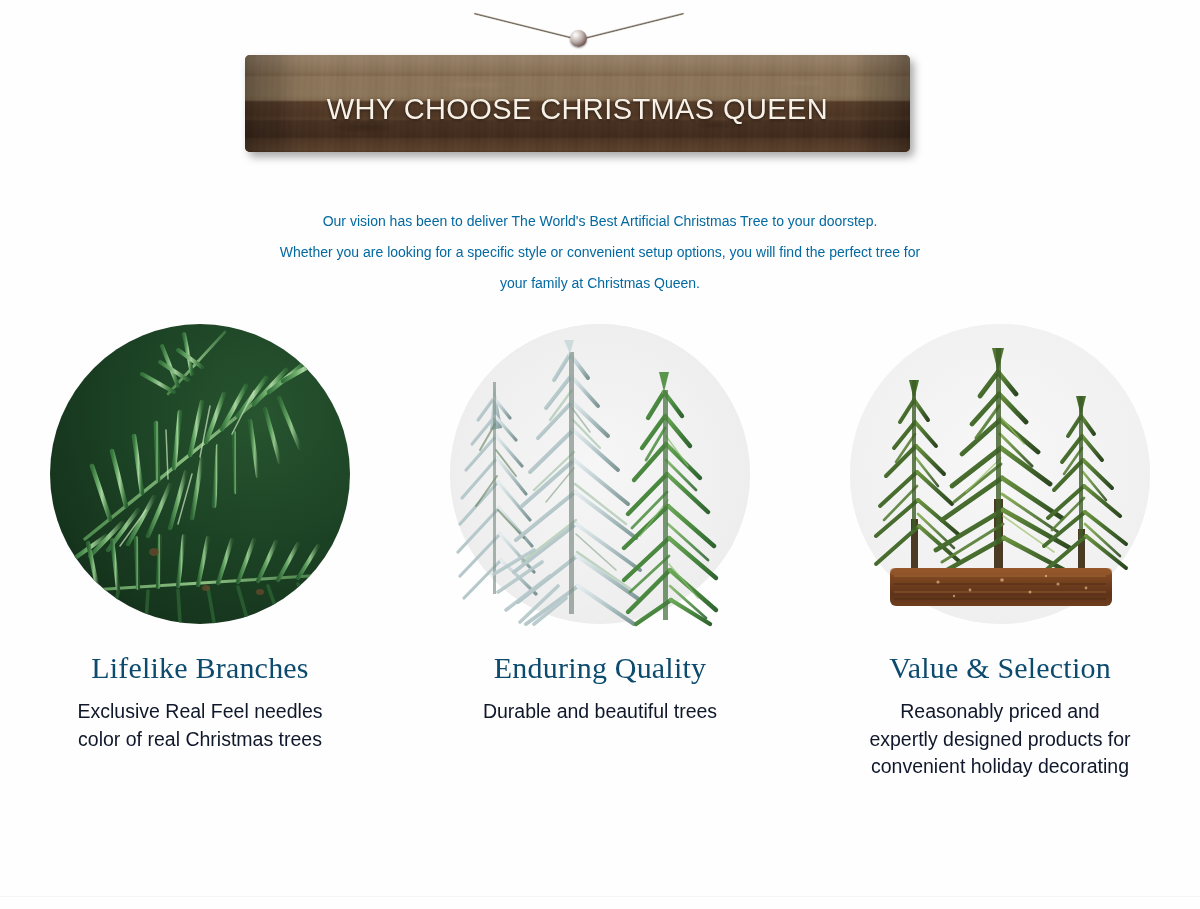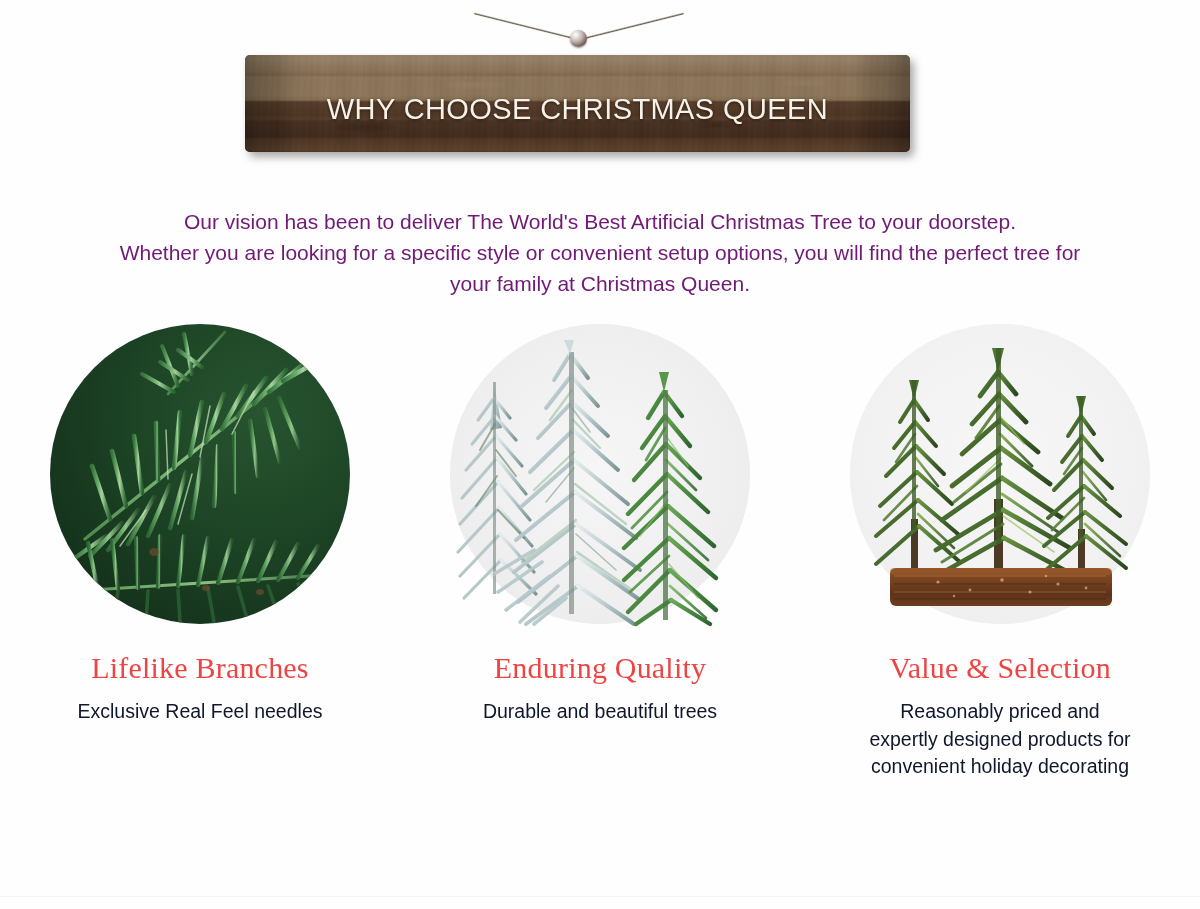--- a/index.html
+++ b/index.html
@@ -131,22 +131,22 @@
     padding-top: 12px;
     box-sizing: border-box;
     white-space: nowrap;
   }
 
   
   .intro {
     margin: 0 auto;
     width: 1040px;
     text-align: center;
-    color: #701a75;
-    font-size: 21px;
+    color: #0369a1;
+    font-size: 14px;
     line-height: 31px;
     padding-top: 31px;
   }
   .intro-line { display: block; }
 
   
   .features {
     display: flex;
     width: 1200px;
     padding-top: 25px;
@@ -196,21 +196,21 @@
       radial-gradient(circle at 50% 45%, #f7f7f7 0%, #f1f1f1 64%, #eaeaea 100%);
   }
 
   svg.treeart { position: absolute; left: 0; top: 0; overflow: visible; }
 
   
   .feat-title {
     margin-top: 27px;
     font-family: "Liberation Serif", "DejaVu Serif", serif;
     font-size: 30px;
-    color: #ef4444;
+    color: #0c4a6e;
     letter-spacing: 0.2px;
     text-align: center;
     line-height: 34px;
   }
   .feat-desc {
     margin-top: 13px;
     color: #0f172a;
     font-size: 19.5px;
     line-height: 27.5px;
     text-align: center;
@@ -370,20 +370,21 @@
             <ellipse cx="156" cy="264" rx="4" ry="3"></ellipse>
             <ellipse cx="210" cy="268" rx="4" ry="3"></ellipse>
           </g>
         </svg>
       </div>
     </div>
 
     <div class="feat-title">Lifelike Branches</div>
     <div class="feat-desc">
       <span class="desc-line">Exclusive Real Feel needles</span>
+      <span class="desc-line">color of real Christmas trees</span>
     </div>
   </div>
 
   <div class="feature-col">
     <div class="circle-wrap">
       <div class="circle c2">
         <div class="c2-inner"></div>
       </div>
       <svg class="treeart" width="300" height="300" viewBox="0 0 300 300">
         <defs>

